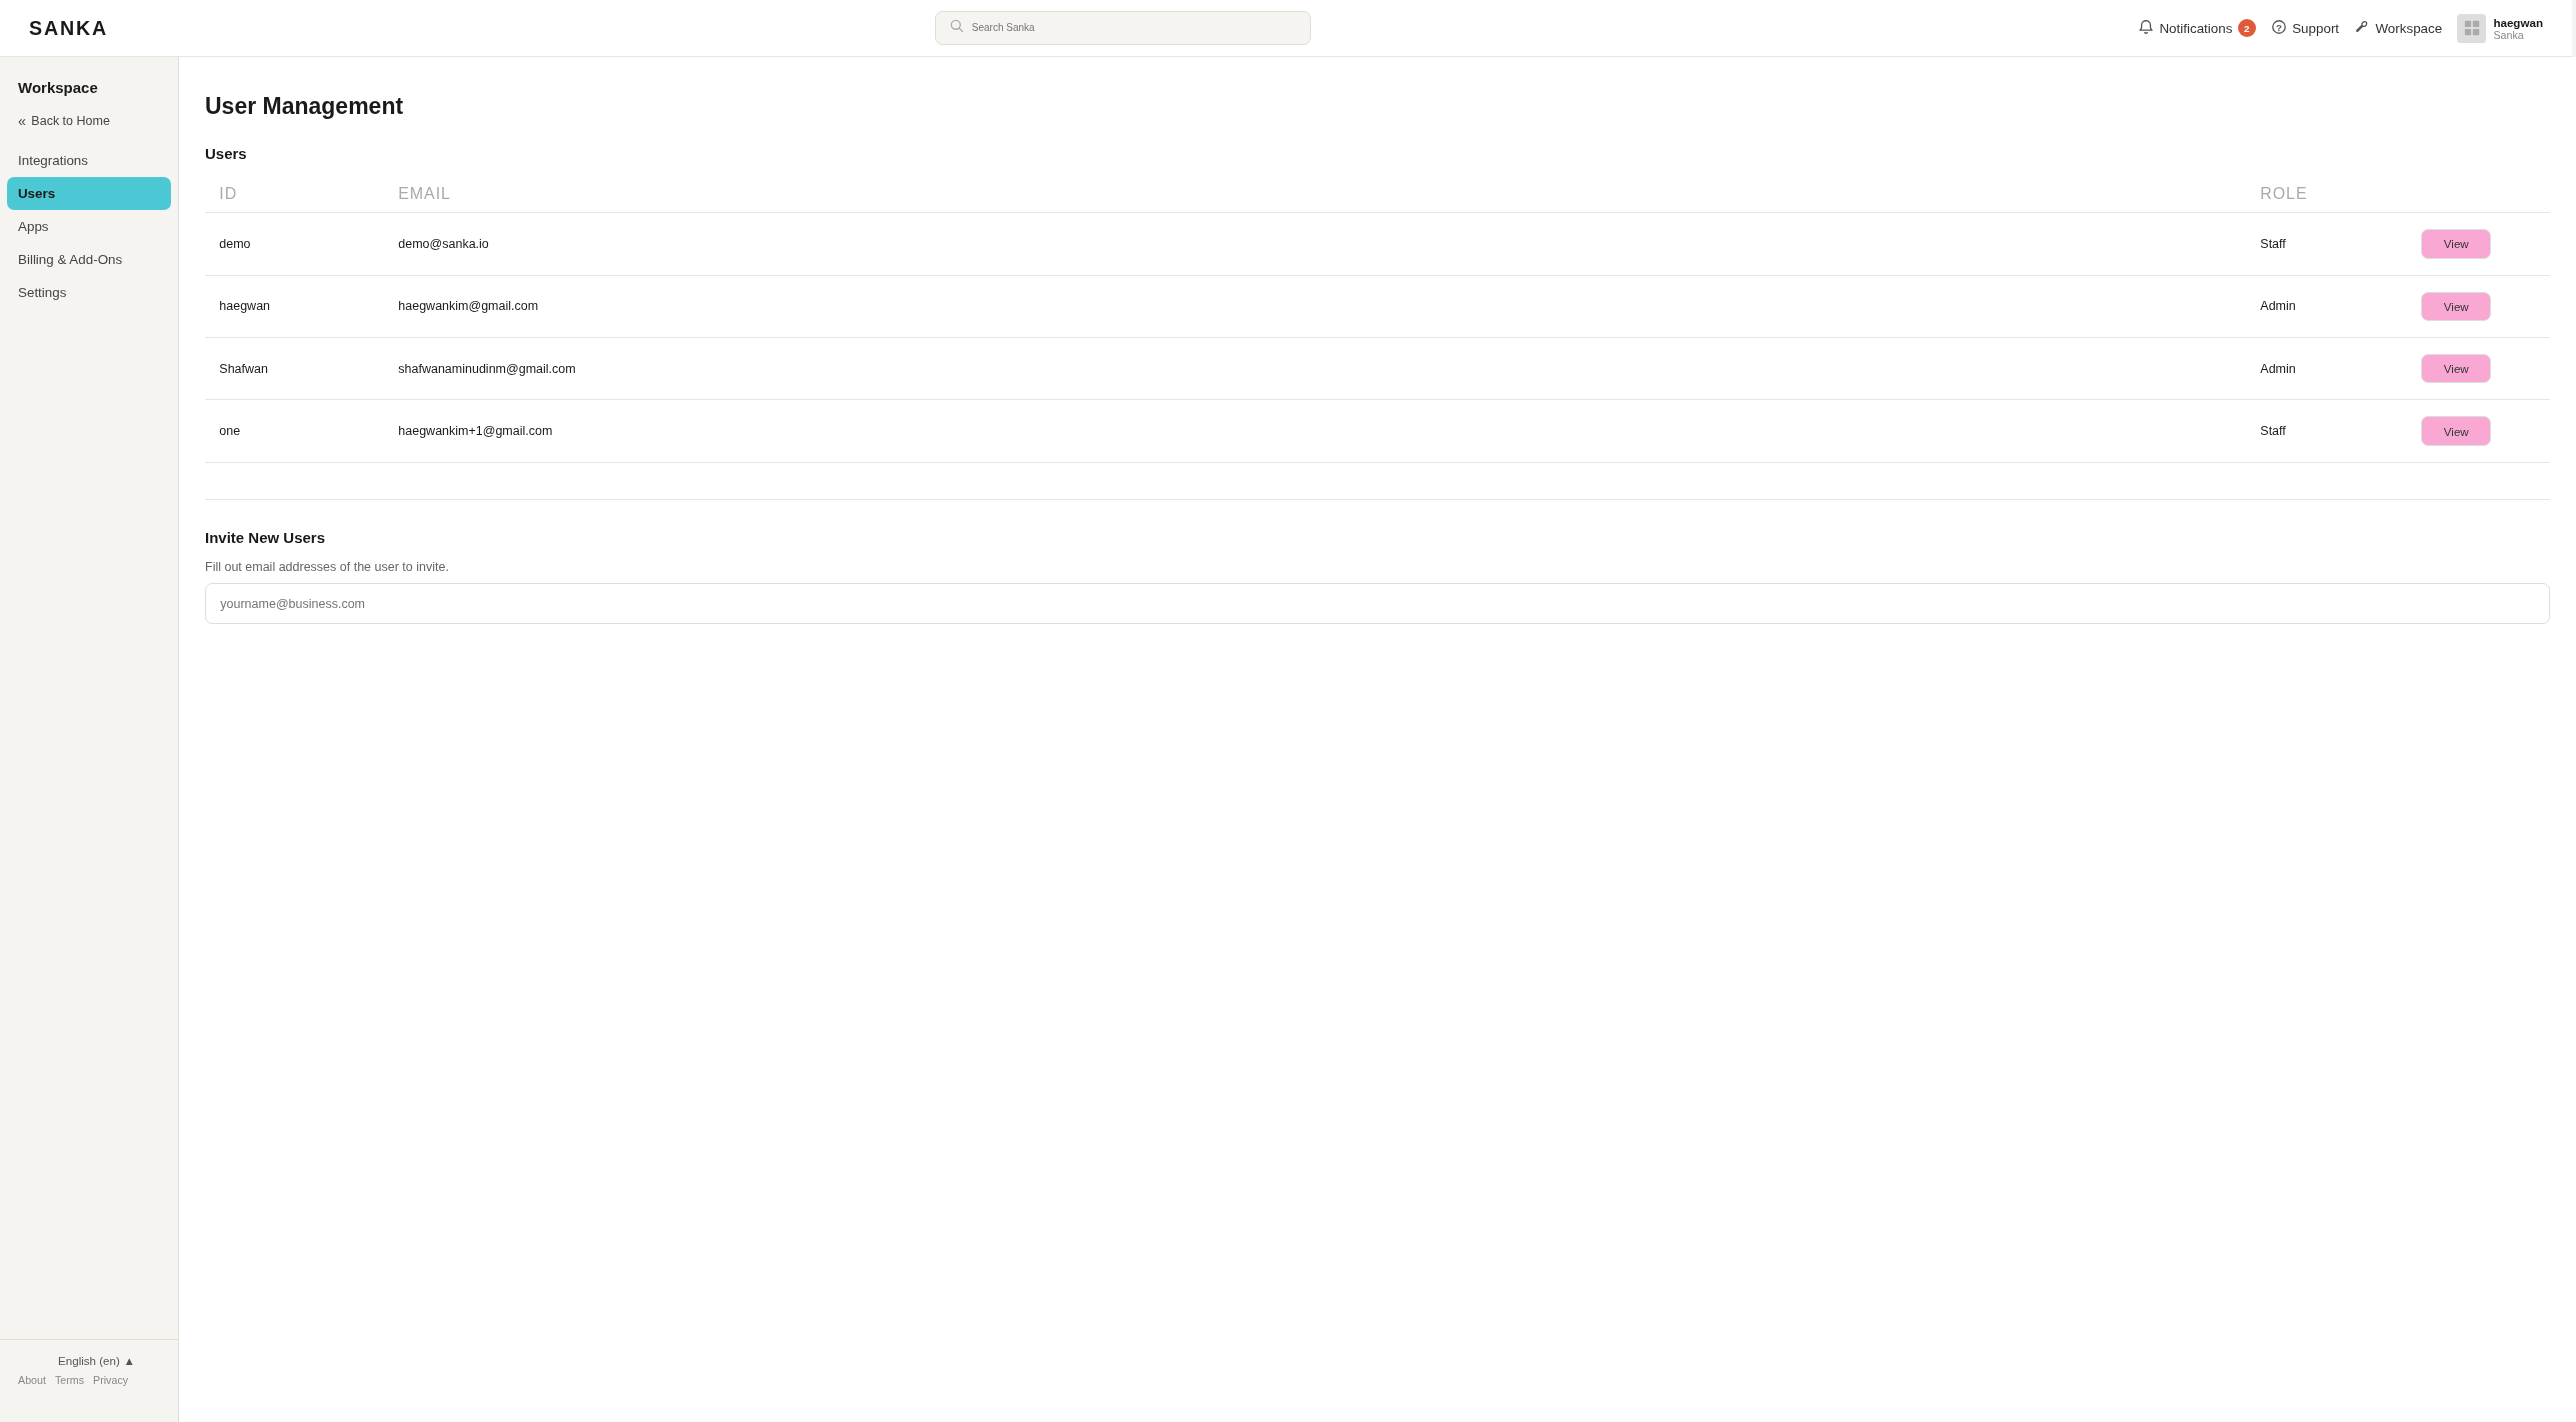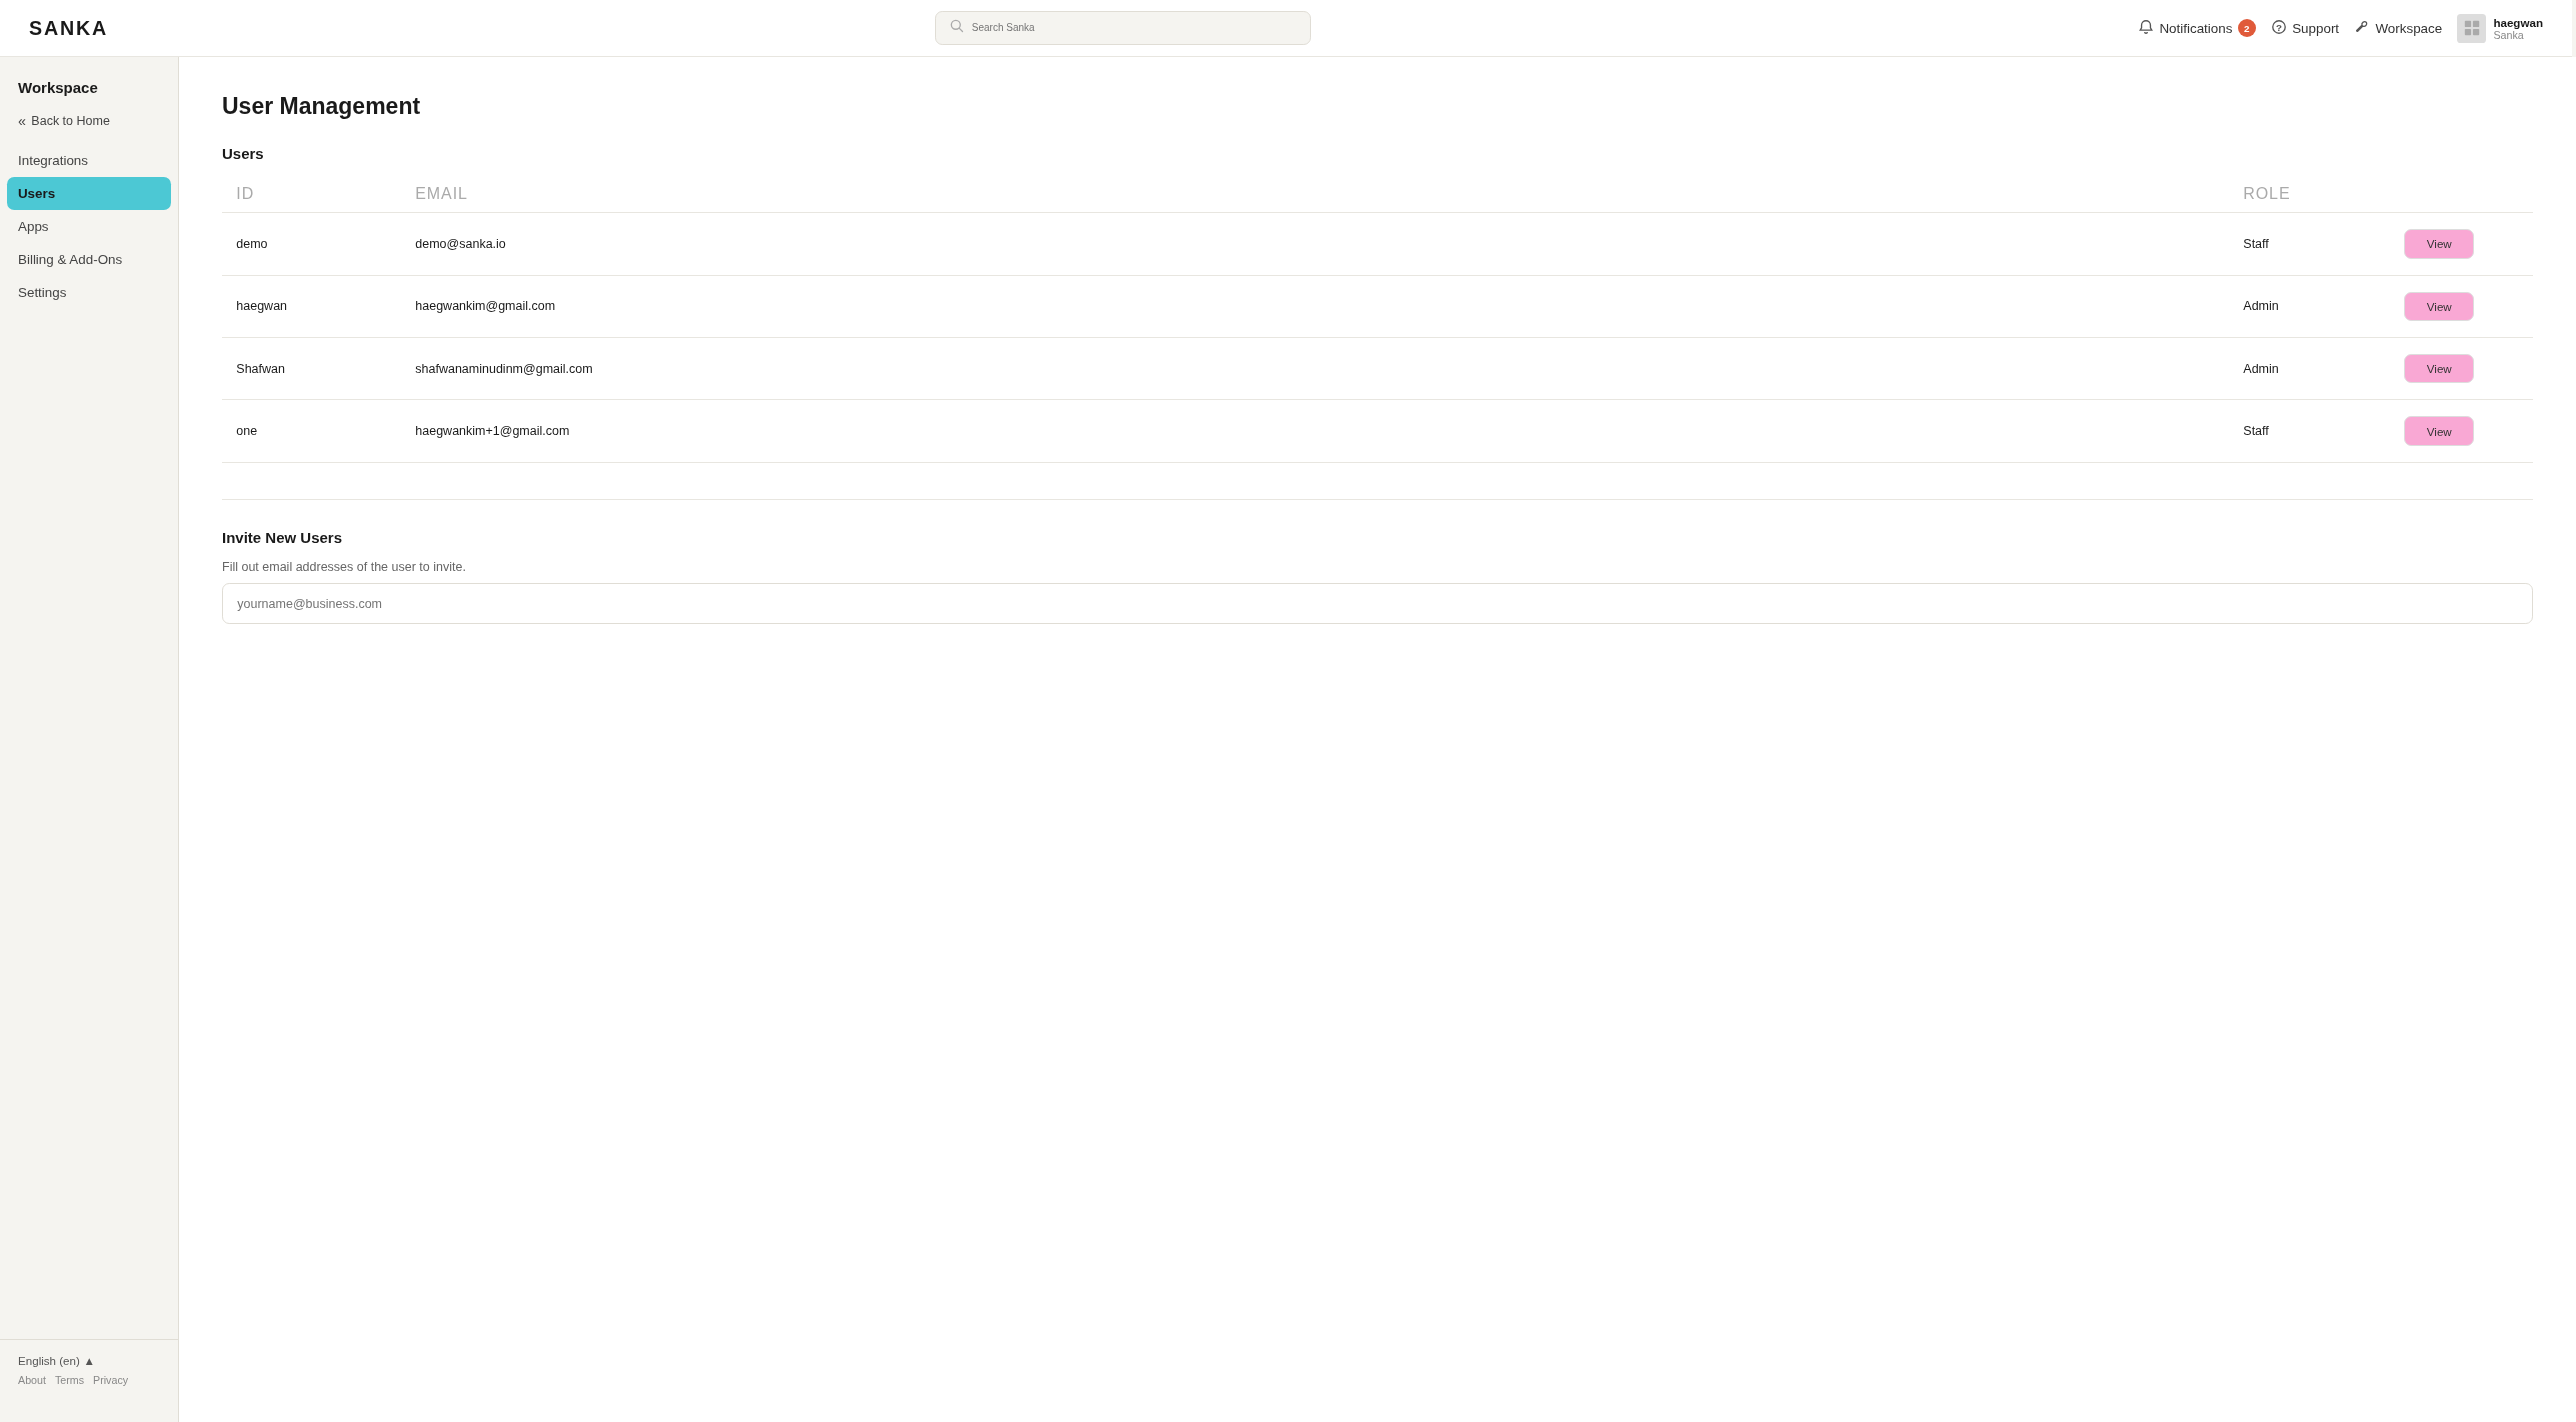--- a/index.html
+++ b/index.html
@@ -34,26 +34,26 @@
       width: 179px; background: #f5f4f0; padding: 21.5px 0; border-right: 0.9px solid #e0ddd5;
       position: fixed; top: 57px; left: 0; bottom: 0; display: flex; flex-direction: column;
     }
     .sidebar-title { font-size: 15px; font-weight: 700; padding: 0 18px 10.7px; color: #1a1a1a; }
     .back-to-home { display: flex; align-items: center; gap: 5.4px; padding: 7.2px 18px; color: #444; cursor: pointer; font-size: 12.5px; margin-bottom: 7.2px; }
     .back-arrow { font-size: 14.3px; }
     .sidebar-nav { display: flex; flex-direction: column; }
     .sidebar-item { padding: 9px 18px; cursor: pointer; font-size: 13.4px; color: #444; border-radius: 0; }
     .sidebar-item.active { background: #4cc8d4; color: #1a1a1a; font-weight: 600; border-radius: 7.2px; margin: 0 7.2px; padding: 9px 10.7px; }
     .sidebar-footer { margin-top: auto; padding: 14.3px 18px; border-top: 0.9px solid #e0ddd5; }
-    .lang-selector { display: flex; align-items: center; gap: 3.6px; font-size: 11.6px; color: #555; cursor: pointer; margin-bottom: 7.2px; }
+    .lang-selector { display: flex; align-items: center; gap: 3.6px; font-size: 11.6px; color: #555; cursor: pointer; margin-bottom: 7.2px; margin-left: 40px; }
     .footer-links { display: flex; gap: 9px; font-size: 10.7px; color: #888; }
     .footer-links span { cursor: pointer; }
 
     
-    .main { margin-left: 179px; flex: 1; padding: 36px 43px; background: #fff; min-height: calc(100vh - 57px); }
+    .main { margin-left: 179px; flex: 1; padding: 36px 26px; background: #fff; min-height: calc(100vh - 57px); }
     .page-title { font-size: 23px; font-weight: 700; color: #1a1a1a; margin-bottom: 25px; }
     .section-title { font-size: 15px; font-weight: 600; color: #1a1a1a; margin-bottom: 14.3px; }
 
     
     .users-table { width: 100%; border-collapse: collapse; margin-bottom: 36px; }
     .users-table th {
       text-align: left; font-size: 16px; font-weight: 400; color: #aaa; letter-spacing: 0.9px;
       padding: 9px 14.3px; border-bottom: 0.9px solid #e8e6e0; text-transform: uppercase;
     }
     .users-table td { padding: 16px 14.3px; border-bottom: 0.9px solid #e8e6e0; font-size: 12.5px; color: #1a1a1a; }

